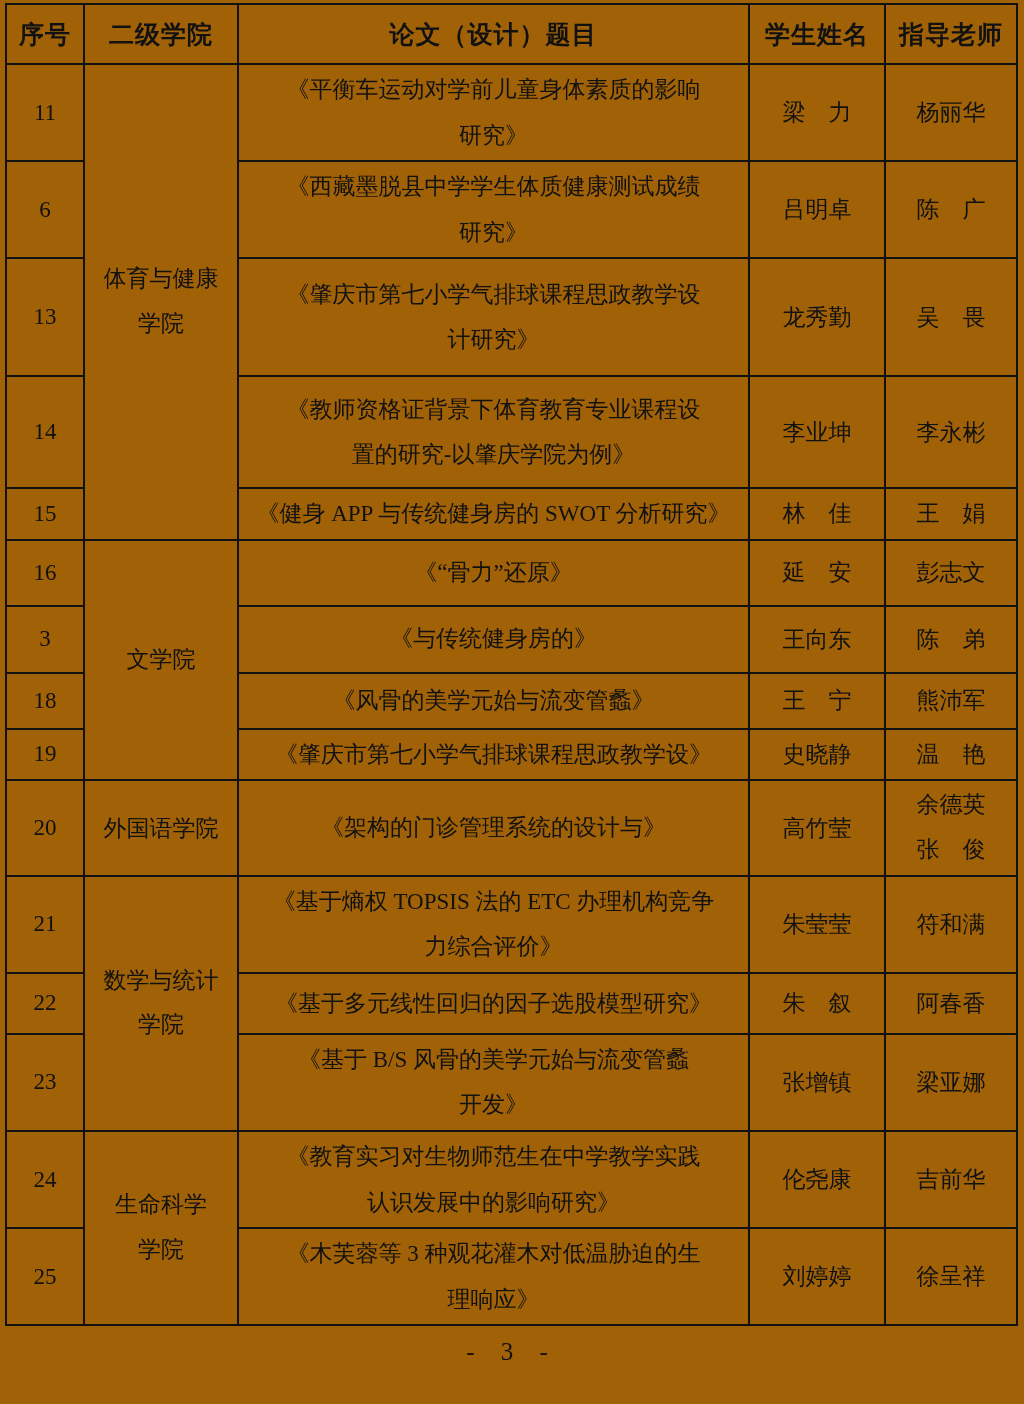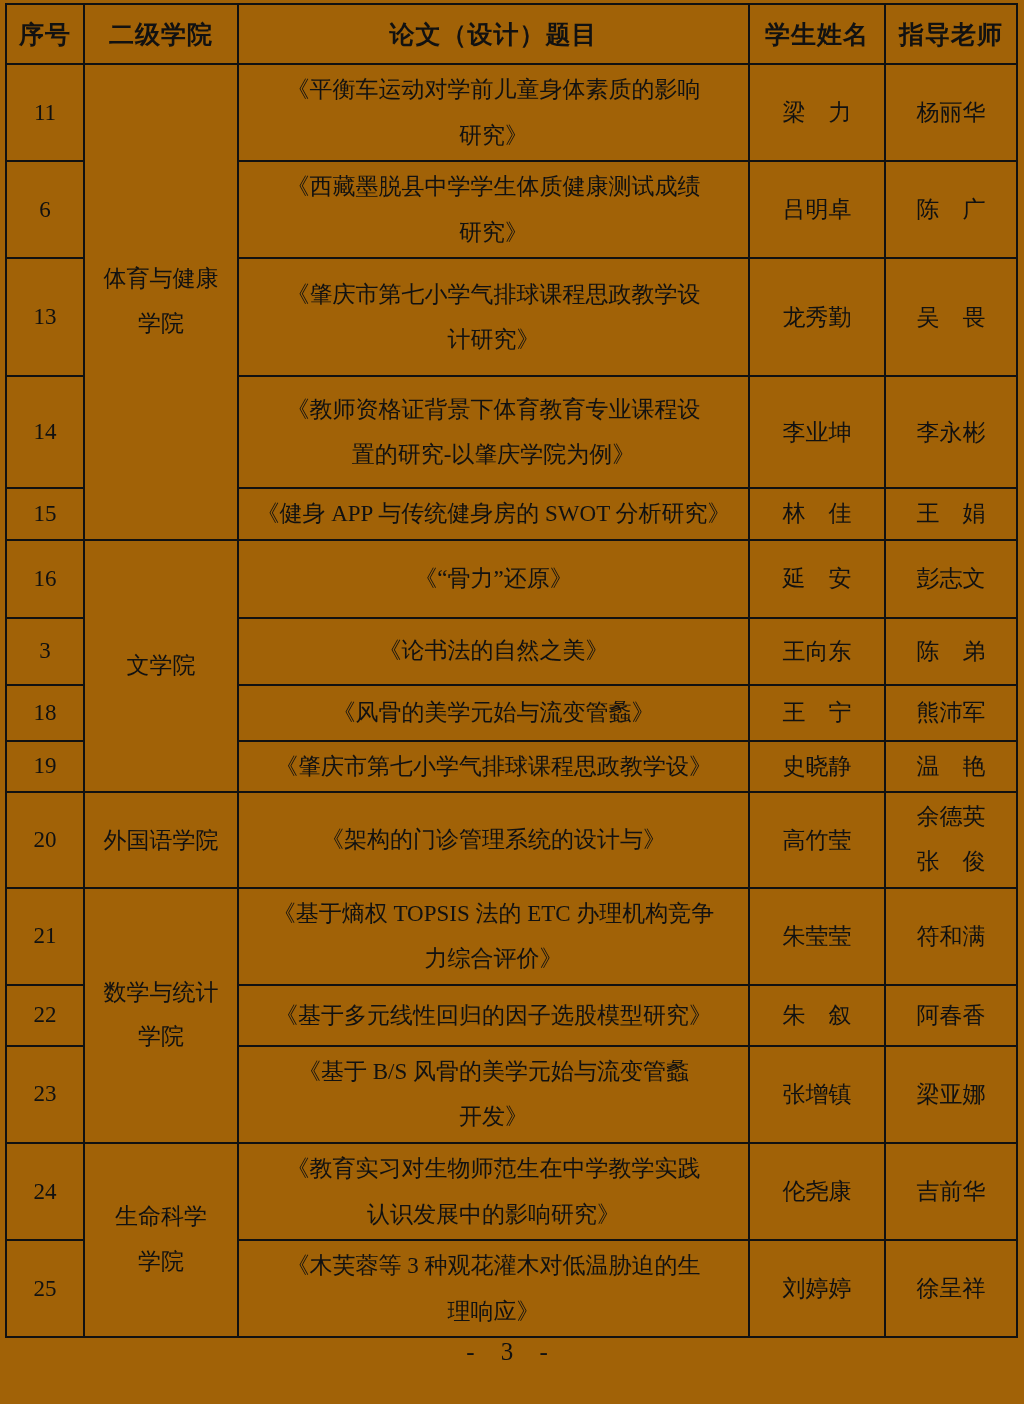--- a/index.html
+++ b/index.html
@@ -114,31 +114,31 @@
       <td>李永彬</td>
     </tr>
 
     <tr style="height:47px">
       <td class="no-cell">15</td>
       <td class="title-cell">《健身 APP 与传统健身房的 SWOT 分析研究》</td>
       <td>林　佳</td>
       <td>王　娟</td>
     </tr>
 
-    <tr style="height:78px">
+    <tr style="height:66px">
       <td class="no-cell">16</td>
       <td class="cell-multiline" rowspan="4">文学院</td>
       <td class="title-cell">《“骨力”还原》</td>
       <td>延　安</td>
       <td>彭志文</td>
     </tr>
 
     <tr style="height:67px">
       <td class="no-cell">3</td>
-      <td class="title-cell">《论书法的自然之美》</td>
+      <td class="title-cell">《与传统健身房的》</td>
       <td>王向东</td>
       <td>陈　弟</td>
     </tr>
 
     <tr style="height:56px">
       <td class="no-cell">18</td>
       <td class="title-cell">《风骨的美学元始与流变管蠡》</td>
       <td>王　宁</td>
       <td>熊沛军</td>
     </tr>

